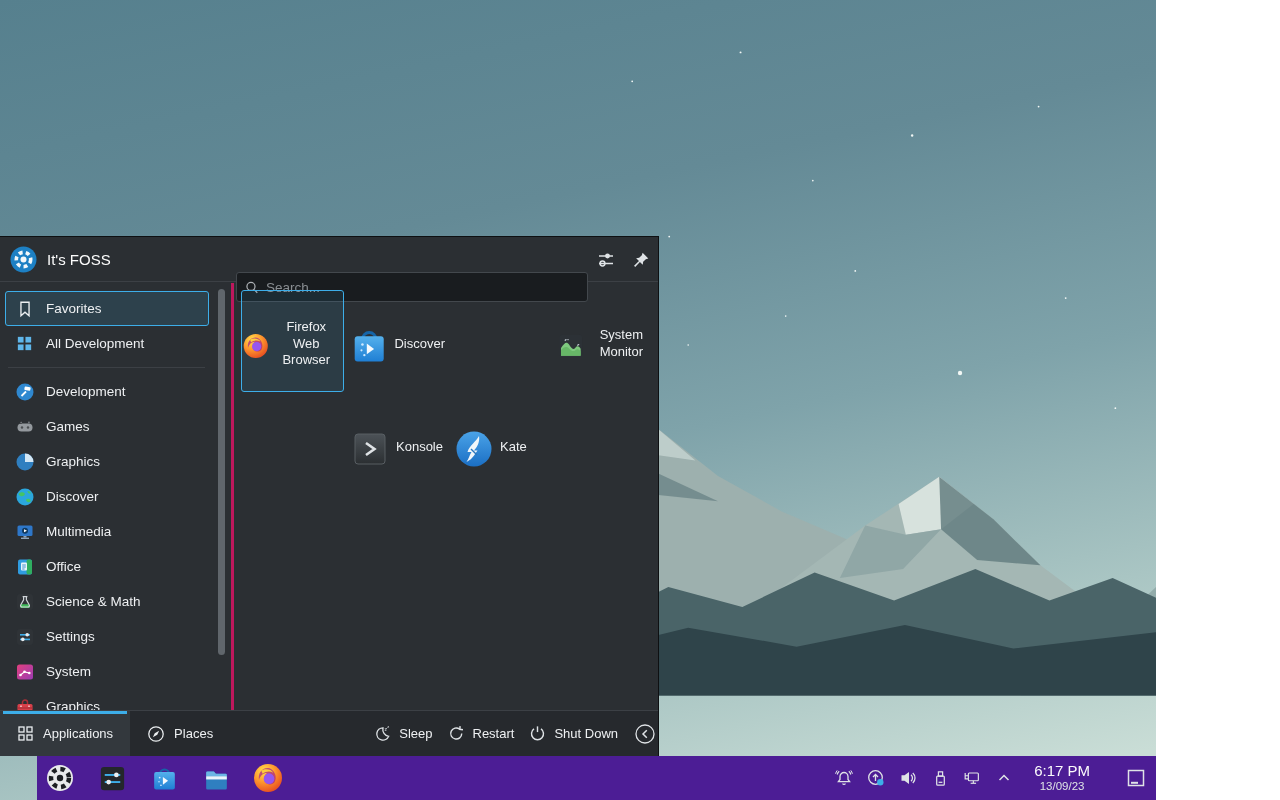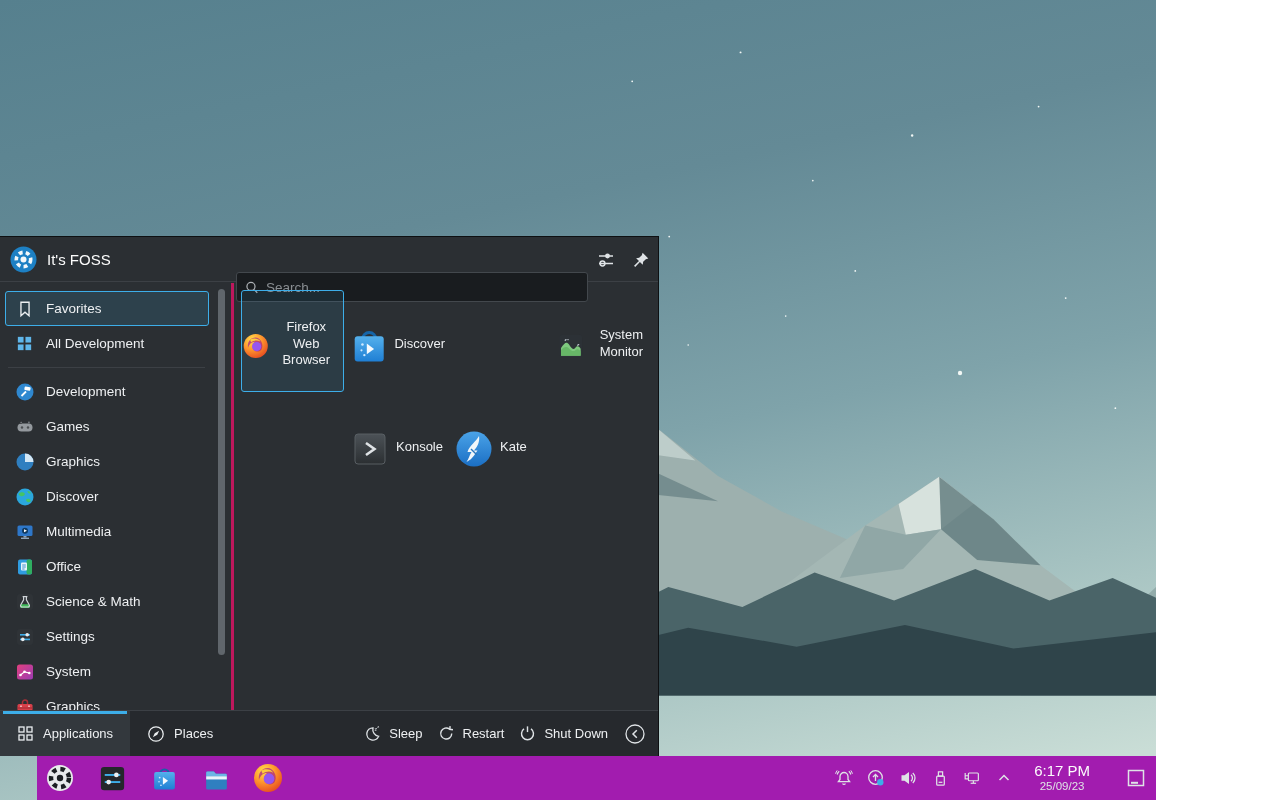--- a/index.html
+++ b/index.html
@@ -49,26 +49,26 @@
   .tile .app-label { margin-top:6px; font-size:13px; line-height:1.3; text-align:center;
     color:#eef0f2; padding:0 2px; }
 
   .menu-footer { position:absolute; left:0; right:0; bottom:0; height:46px;
     background:#26292d; border-top:1px solid #3c4045; display:flex; align-items:stretch; }
   .tab { position:relative; display:flex; align-items:center; gap:9px; padding:16px 17px;
     font-size:13px; }
   .tab.active { background:#33383d; }
   .tab.active::before { content:""; position:absolute; left:3px; right:3px; top:0;
     height:3px; background:#3daee9; }
-  .footer-actions { margin-left:auto; display:flex; align-items:center; gap:14px; padding-right:10px; }
+  .footer-actions { margin-left:auto; display:flex; align-items:center; gap:14px; }
   .action { display:flex; align-items:center; gap:7px; font-size:13px; }
   .leave-btn { display:flex; align-items:center; justify-content:center; width:26px; height:26px; }
 
   
-  .taskbar { position:absolute; left:0; right:0; bottom:0; height:44px; background:#a21caf;
+  .taskbar { position:absolute; left:0; right:0; bottom:0; height:44px; background:#4c1d95;
     display:flex; align-items:center;margin-left:37px; }
   .task-icons { display:flex; align-items:center; gap:18px; padding-left:6px; }
   .task-btn { width:34px; height:36px; display:flex; align-items:center; justify-content:center; }
   .tray { margin-left:auto; display:flex; align-items:center; gap:12px; }
   .tray-btn { width:20px; height:20px; display:flex; align-items:center; justify-content:center; }
   .clock { text-align:center; line-height:1.12; margin:0 10px 0 8px; cursor:default; }
   .clock .time { font-size:15px; color:#fcfcfc; }
   .clock .date { font-size:11.5px; color:#dfe3e6; }
   .peek { width:28px; height:36px; margin:0 6px 0 10px; display:flex; align-items:center; justify-content:center; }
 </style>
@@ -504,21 +504,21 @@
         </svg>
       </div>
       <div class="tray-btn">
         <svg width="18" height="18" viewBox="0 0 18 18">
           <path d="M4.5 11 L9 6.5 l4.5 4.5" fill="none" stroke="#dfe3e6" stroke-width="1.5"></path>
         </svg>
       </div>
 
       <div class="clock">
         <div class="time">6:17 PM</div>
-        <div class="date">25/09/23</div>
+        <div class="date">13/09/23</div>
       </div>
 
       <div class="peek">
         <svg width="24" height="24" viewBox="0 0 24 24">
           <rect x="4.5" y="4.5" width="15" height="15" fill="none" stroke="#dfe3e6" stroke-width="1.5"></rect>
           <line x1="7" y1="16.8" x2="14" y2="16.8" stroke="#dfe3e6" stroke-width="2"></line>
         </svg>
       </div>
     </div>
   </div>

